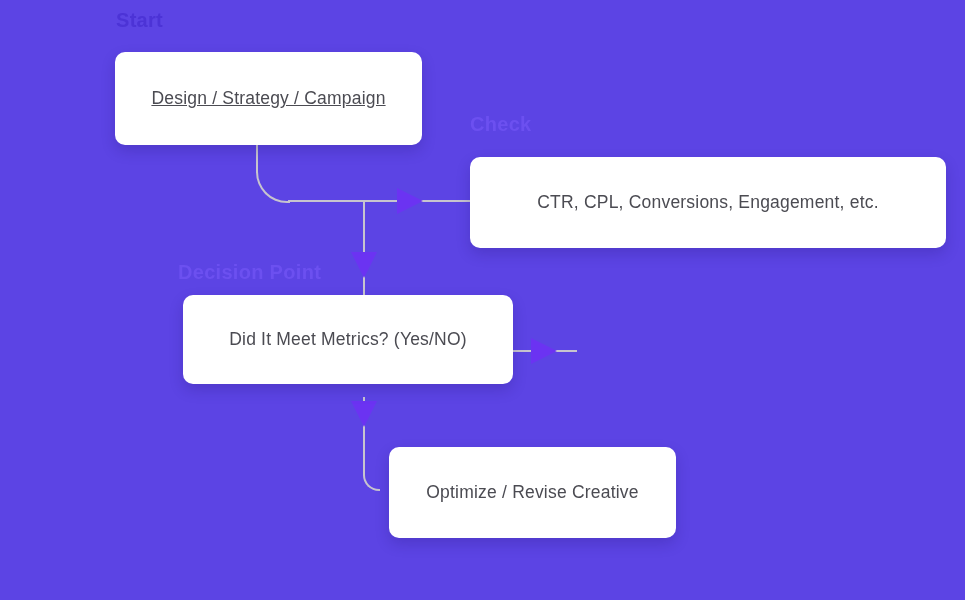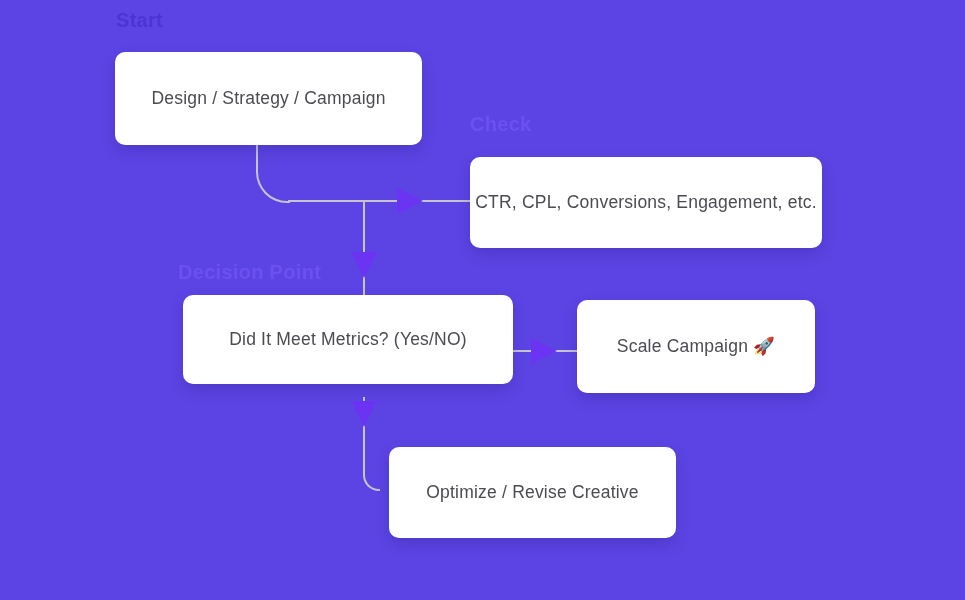--- a/index.html
+++ b/index.html
@@ -62,22 +62,22 @@
     border-bottom: 13px solid transparent;
     border-left: 26px solid var(--arrow, #6B33F2);
   }
   .arrow-down {
     border-left: 13px solid transparent;
     border-right: 13px solid transparent;
     border-top: 26px solid var(--arrow, #6B33F2);
   }
 
   
-  #node-design   { left: 115px; top: 52px;  width: 307px; height: 93px; }
-  #node-metrics  { left: 470px; top: 157px; width: 352px; height: 91px; }
+  #node-design   { left: 115px; top: 52px;  width: 307px; height: 93px; text-decoration: underline; }
+  #node-metrics  { left: 470px; top: 157px; width: 476px; height: 91px; }
   #node-decision { left: 183px; top: 295px; width: 330px; height: 89px; }
   #node-scale    { left: 577px; top: 300px; width: 238px; height: 93px; }
   #node-optimize { left: 378px; top: 447px; width: 287px; height: 91px; margin-left: 11px; }
 
   
   #label-start          { left: 116px; top: 9px; }
   #label-check          { left: 470px; top: 113px; }
   #label-decision-point { left: 178px; top: 261px; }
 
   
@@ -118,17 +118,16 @@
   <div class="arrow arrow-down" id="arrow-to-decision"></div>
   <div class="arrow arrow-right" id="arrow-to-scale"></div>
   <div class="arrow arrow-down" id="arrow-to-optimize"></div>
 
   <div class="node" id="node-design">Design / Strategy / Campaign</div>
 
   <div class="node" id="node-metrics">CTR, CPL, Conversions, Engagement, etc.</div>
 
   <div class="node" id="node-decision">Did It Meet Metrics? (Yes/NO)</div>
 
-  <div class="node" id="node-scale">Scale Campaign 🚀</div>
 
   <div class="node" id="node-optimize">Optimize / Revise Creative</div>
 
 </div>
 
 </body></html>

